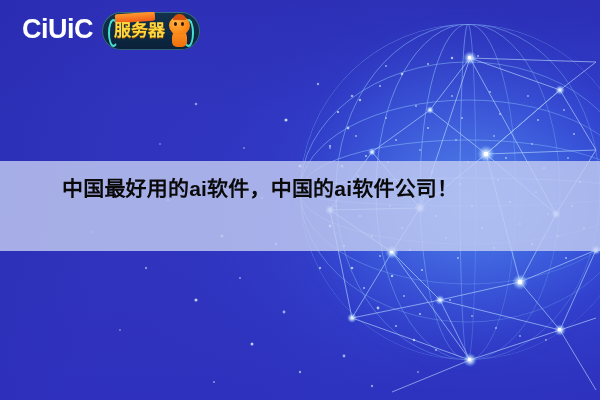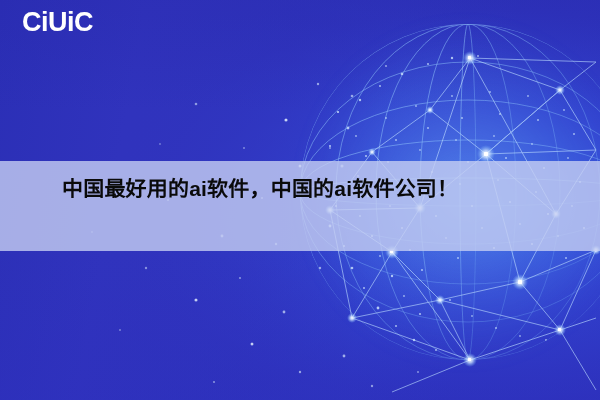--- a/index.html
+++ b/index.html
@@ -408,15 +408,28 @@
   </div>
 
   <div class="text-band"></div>
   <div class="band-text">中国最好用的ai软件，中国的ai软件公司！</div>
 
   <div class="logo-wrap">
     <span class="logo-text">
       <span class="logo-main">CiUiC</span>
     </span>
 
+    <span class="badge">
+      <span class="badge-bracket left"></span>
+      <span class="badge-bracket right"></span>
+      <span class="badge-ribbon"></span>
+      <span class="badge-label">服务器</span>
+      <span class="mascot">
+        <span class="mascot-body"></span>
+        <span class="mascot-head"></span>
+        <span class="mascot-hair"></span>
+        <span class="mascot-eye l"></span>
+        <span class="mascot-eye r"></span>
+      </span>
+    </span>
   </div>
 
 </div>
 
 </body></html>

